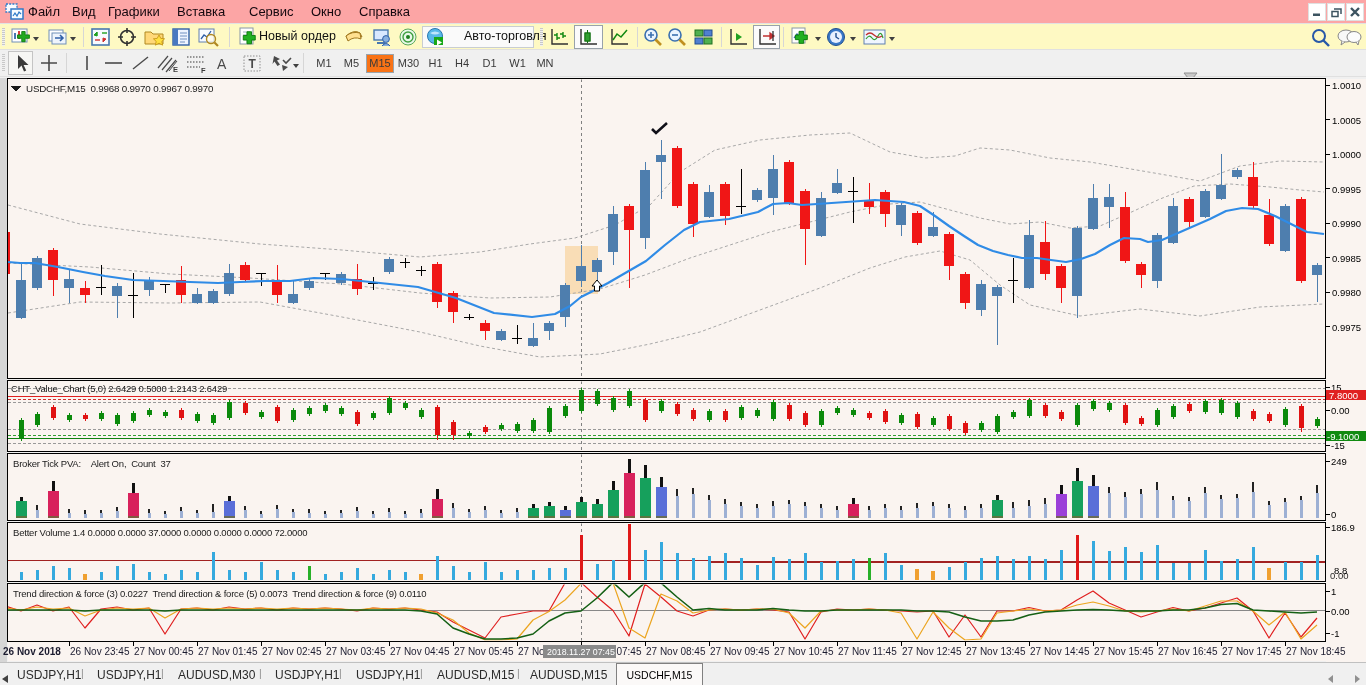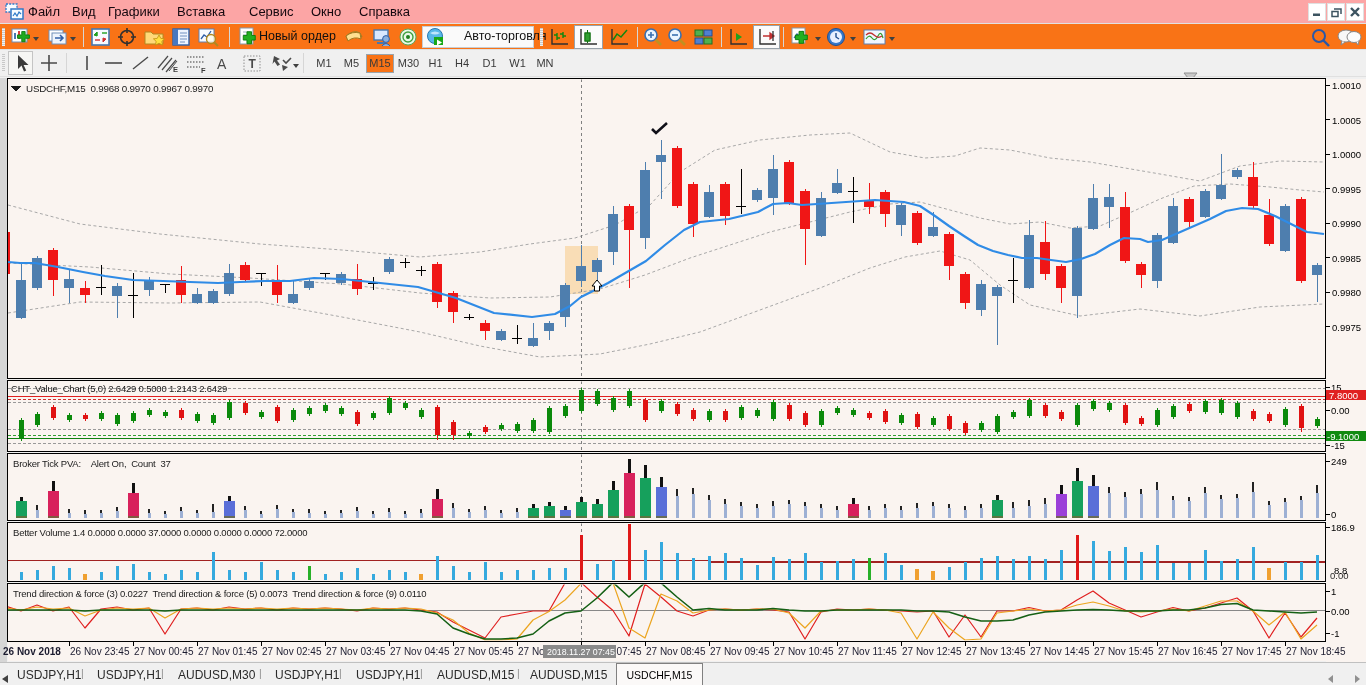--- a/index.html
+++ b/index.html
@@ -1,18 +1,18 @@
 <!DOCTYPE html>
 <html><head><meta charset="utf-8"><style>
 *{margin:0;padding:0;box-sizing:border-box}
 html,body{width:1366px;height:685px;overflow:hidden;font-family:"Liberation Sans",sans-serif;background:#f0f0f0}
 .abs{position:absolute}
 #menubar{position:absolute;left:0;top:0;width:1366px;height:24px;background:#fca5a5;border-bottom:1px solid #e2e2e2}
 #menubar span.m{position:absolute;top:4px;font-size:13px;color:#15080f}
-#tb1{position:absolute;left:0;top:24px;width:1366px;height:26px;background:#f97316;border-bottom:1px solid #e0e0e0}
+#tb1{position:absolute;left:0;top:24px;width:1366px;height:26px;background:#fef9c3;border-bottom:1px solid #e0e0e0}
 #tb2{position:absolute;left:0;top:50px;width:1366px;height:27px;background:#f0f0f0;border-bottom:1px solid #e0e0e0}
 .grip{position:absolute;top:4px;width:3px;height:18px;background-image:repeating-linear-gradient(to bottom,#c8c8c8 0,#c8c8c8 1px,#f0f0f0 1px,#f0f0f0 2px)}
 .sep{position:absolute;top:3px;width:1px;height:20px;background:#d6d6d6}
 .ic{position:absolute;top:3px}
 .ic2{position:absolute;top:2px}
 .caret{position:absolute;width:0;height:0;border-left:3.5px solid transparent;border-right:3.5px solid transparent;border-top:4px solid #404040;top:13px}
 .tbtxt{position:absolute;top:5px;font-size:12.5px;color:#101010}
 .tf{position:absolute;top:4px;height:19px;font-size:11px;color:#3a3a3a;text-align:center;line-height:19px}
 .tf.on{background:#f97316;border:1px solid #9aa4ac;line-height:17px}
 #tabbar{position:absolute;left:0;top:662px;width:1366px;height:23px;background:#f0f0f0;border-top:1px solid #c0c0c0}

